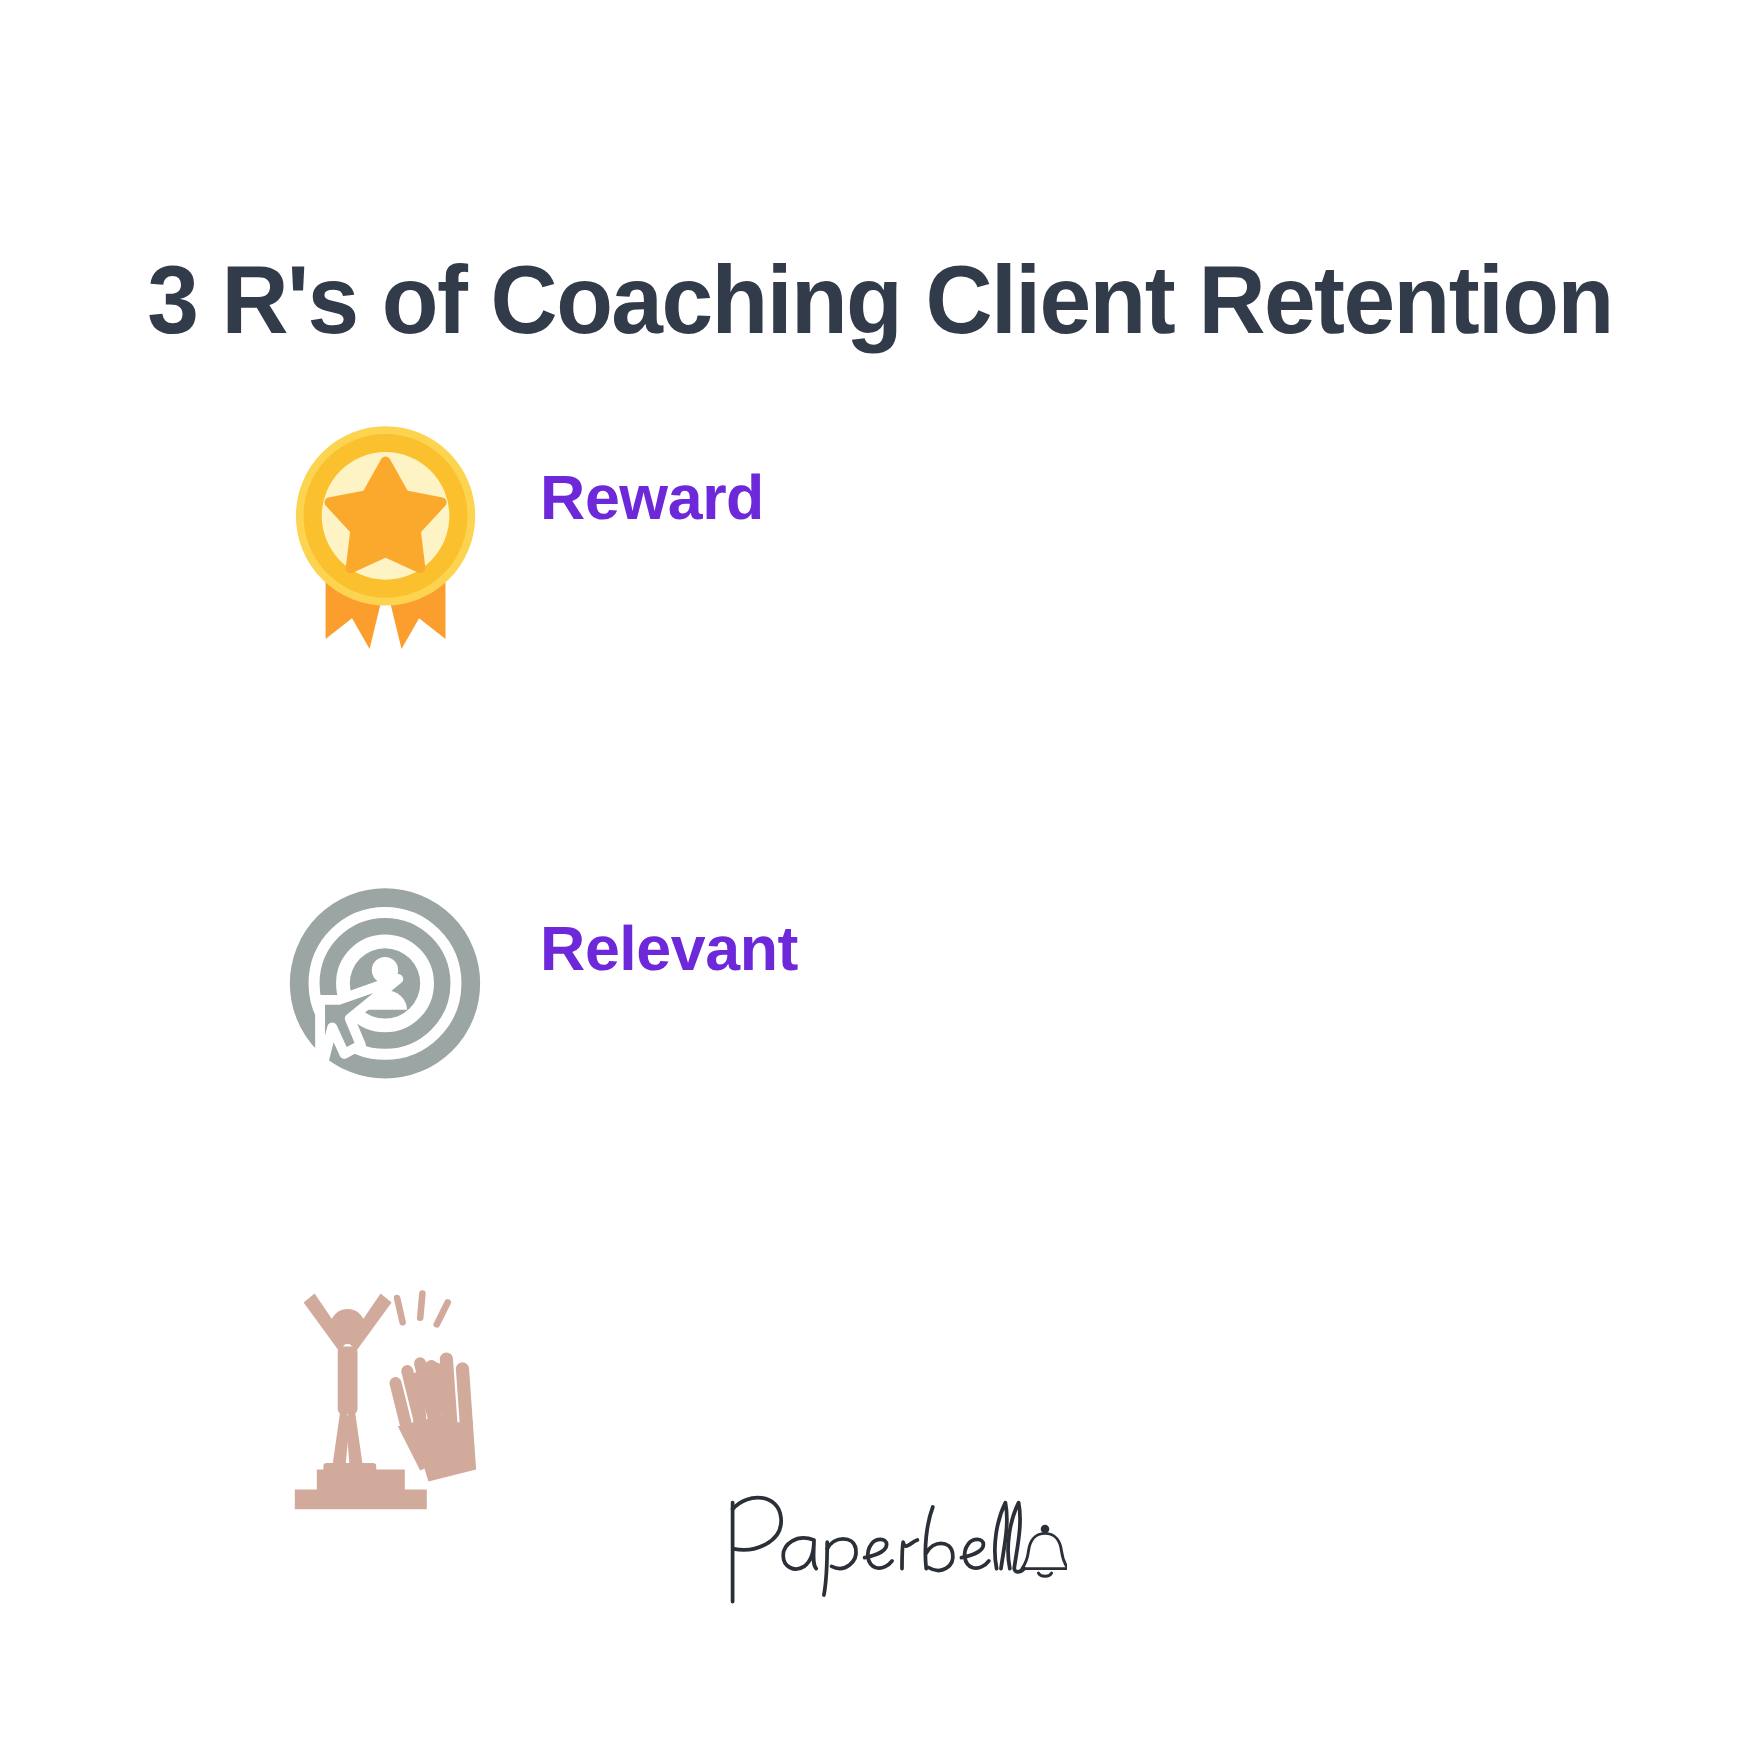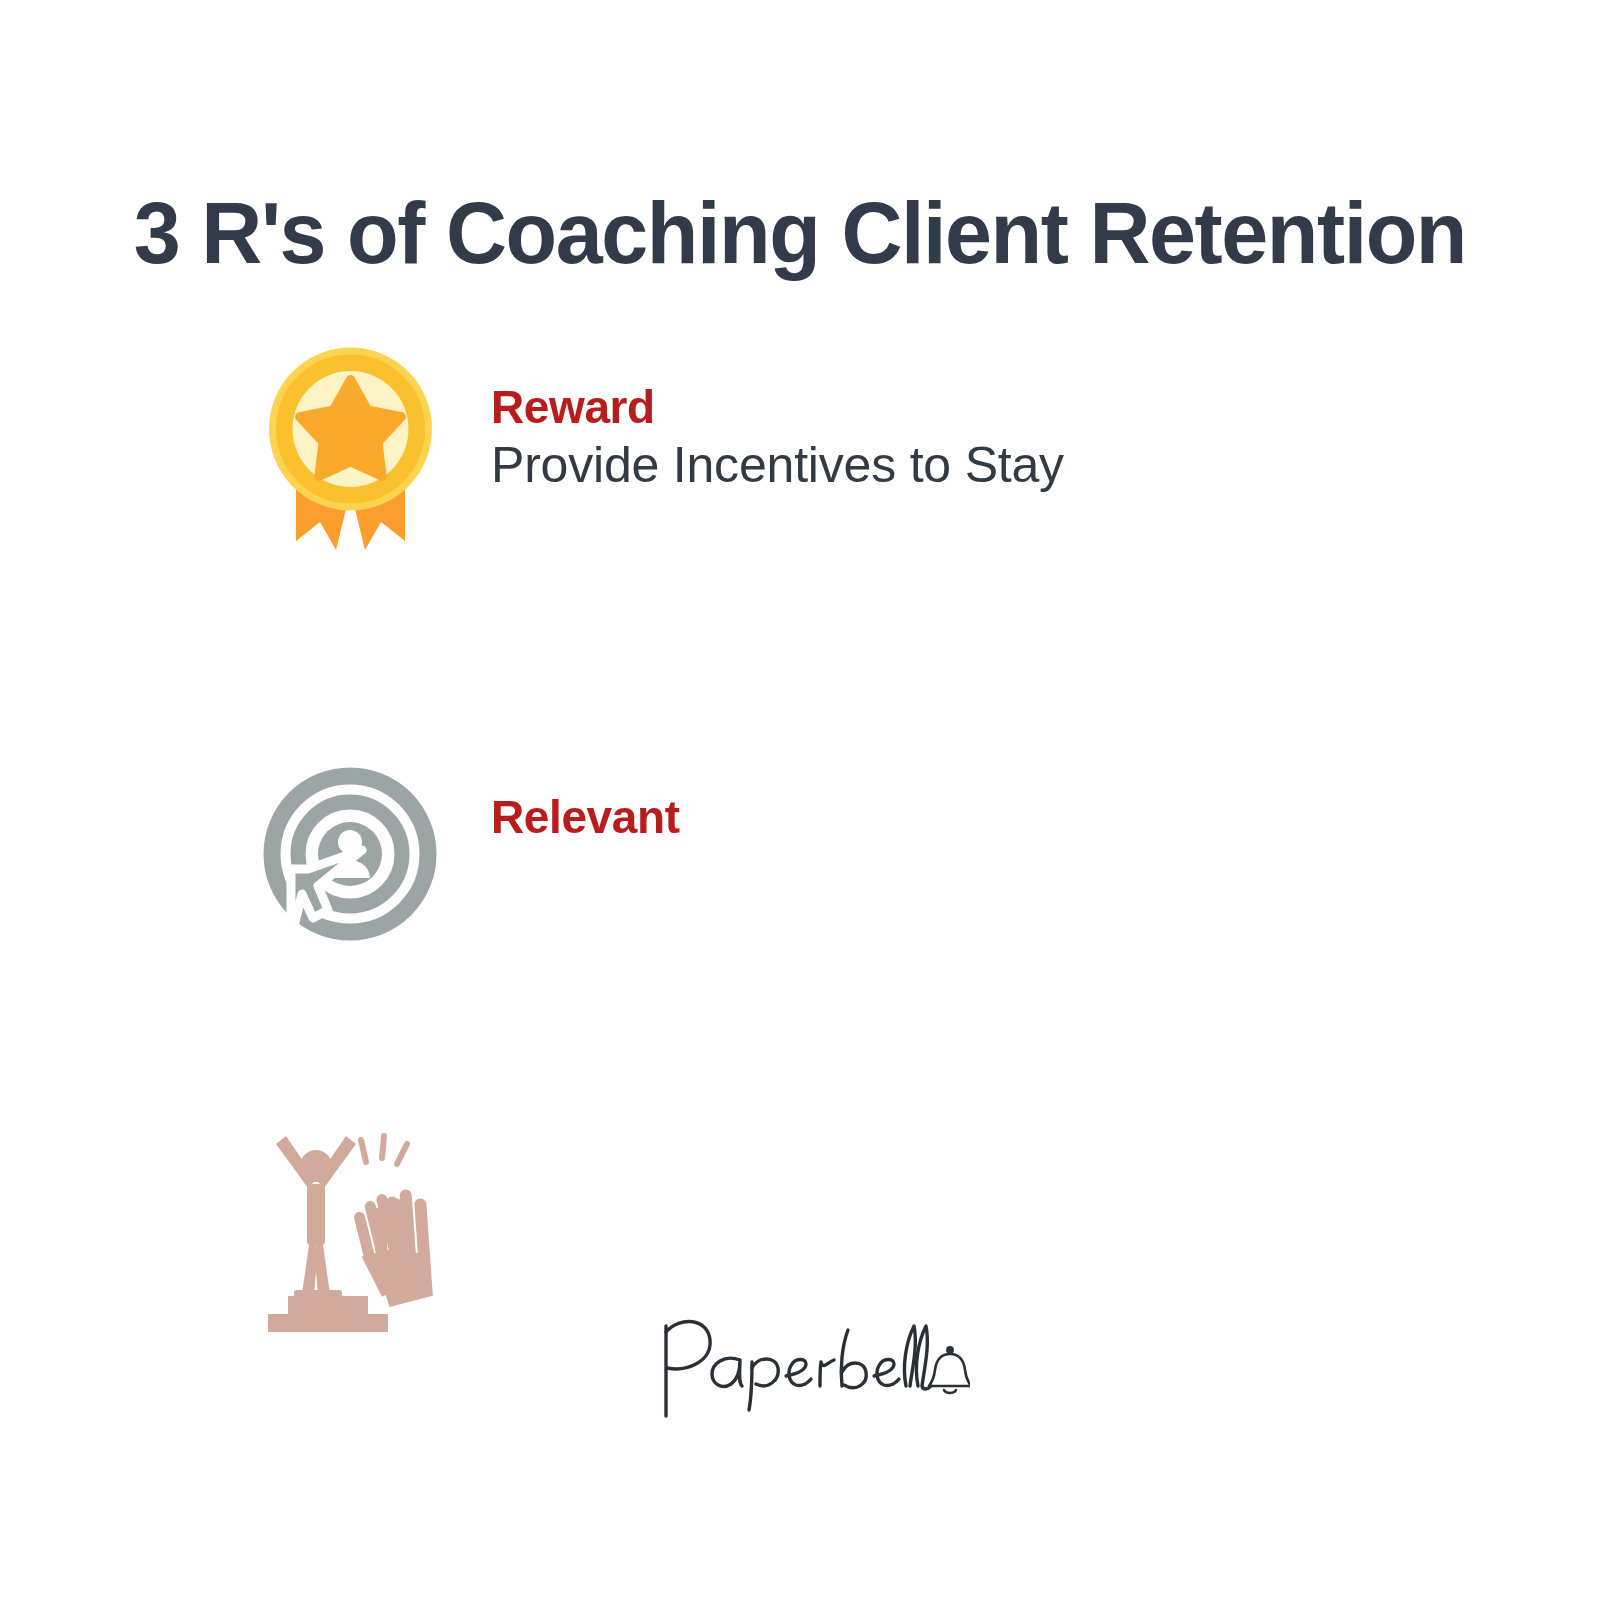--- a/index.html
+++ b/index.html
@@ -13,20 +13,21 @@
     font-family: "Liberation Sans", sans-serif;
     overflow: hidden;
   }
 
   .poster {
     position: relative;
     width: 1600px;
     height: 1500px;
     background: #ffffff;
     box-sizing: border-box;
+    margin-top: 40px;
   }
 
   
   .title-wrap {
     position: absolute;
     top: 128px;
     left: 0;
     width: 1600px;
     text-align: center;
   }
@@ -68,24 +69,24 @@
   .row-icon svg { display: block; width: 100%; height: 100%; }
 
   .row-text {
     flex: 1 1 auto;
     margin-left: 48px;
     padding-top: 52px;
   }
   .row-title {
     font-family: "Liberation Sans", sans-serif;
     font-weight: 700;
-    font-size: 46px;
+    font-size: 57px;
     line-height: 1.12;
     letter-spacing: -0.4px;
-    color: #b91c1c;
+    color: #6d28d9;
     margin: 0 0 2px 0;
     white-space: nowrap;
   }
   .row-sub {
     font-family: "Liberation Sans", sans-serif;
     font-weight: 300;
     font-size: 50px;
     line-height: 1.18;
     letter-spacing: -0.2px;
     color: #343a44;
@@ -152,21 +153,20 @@
                    L124.2 140.5
                    L92.5 126.0
                    L60.8 140.5
                    L65.0 106.2
                    L41.5 80.7
                    L75.4 74.0 Z" fill="#fba92c" stroke="#fba92c" stroke-width="9" stroke-linejoin="round"></path>
         </svg>
       </div>
       <div class="row-text">
         <p class="row-title">Reward</p>
-        <p class="row-sub">Provide Incentives to Stay</p>
       </div>
     </div>
 
     <div class="row row-2">
       <div class="row-icon">
         <svg viewBox="0 0 185 235" xmlns="http://www.w3.org/2000/svg" aria-hidden="true">
           <g fill="none" stroke="#9ba5a3">
 
             <circle cx="92" cy="112" r="78" stroke-width="17"></circle>
 

